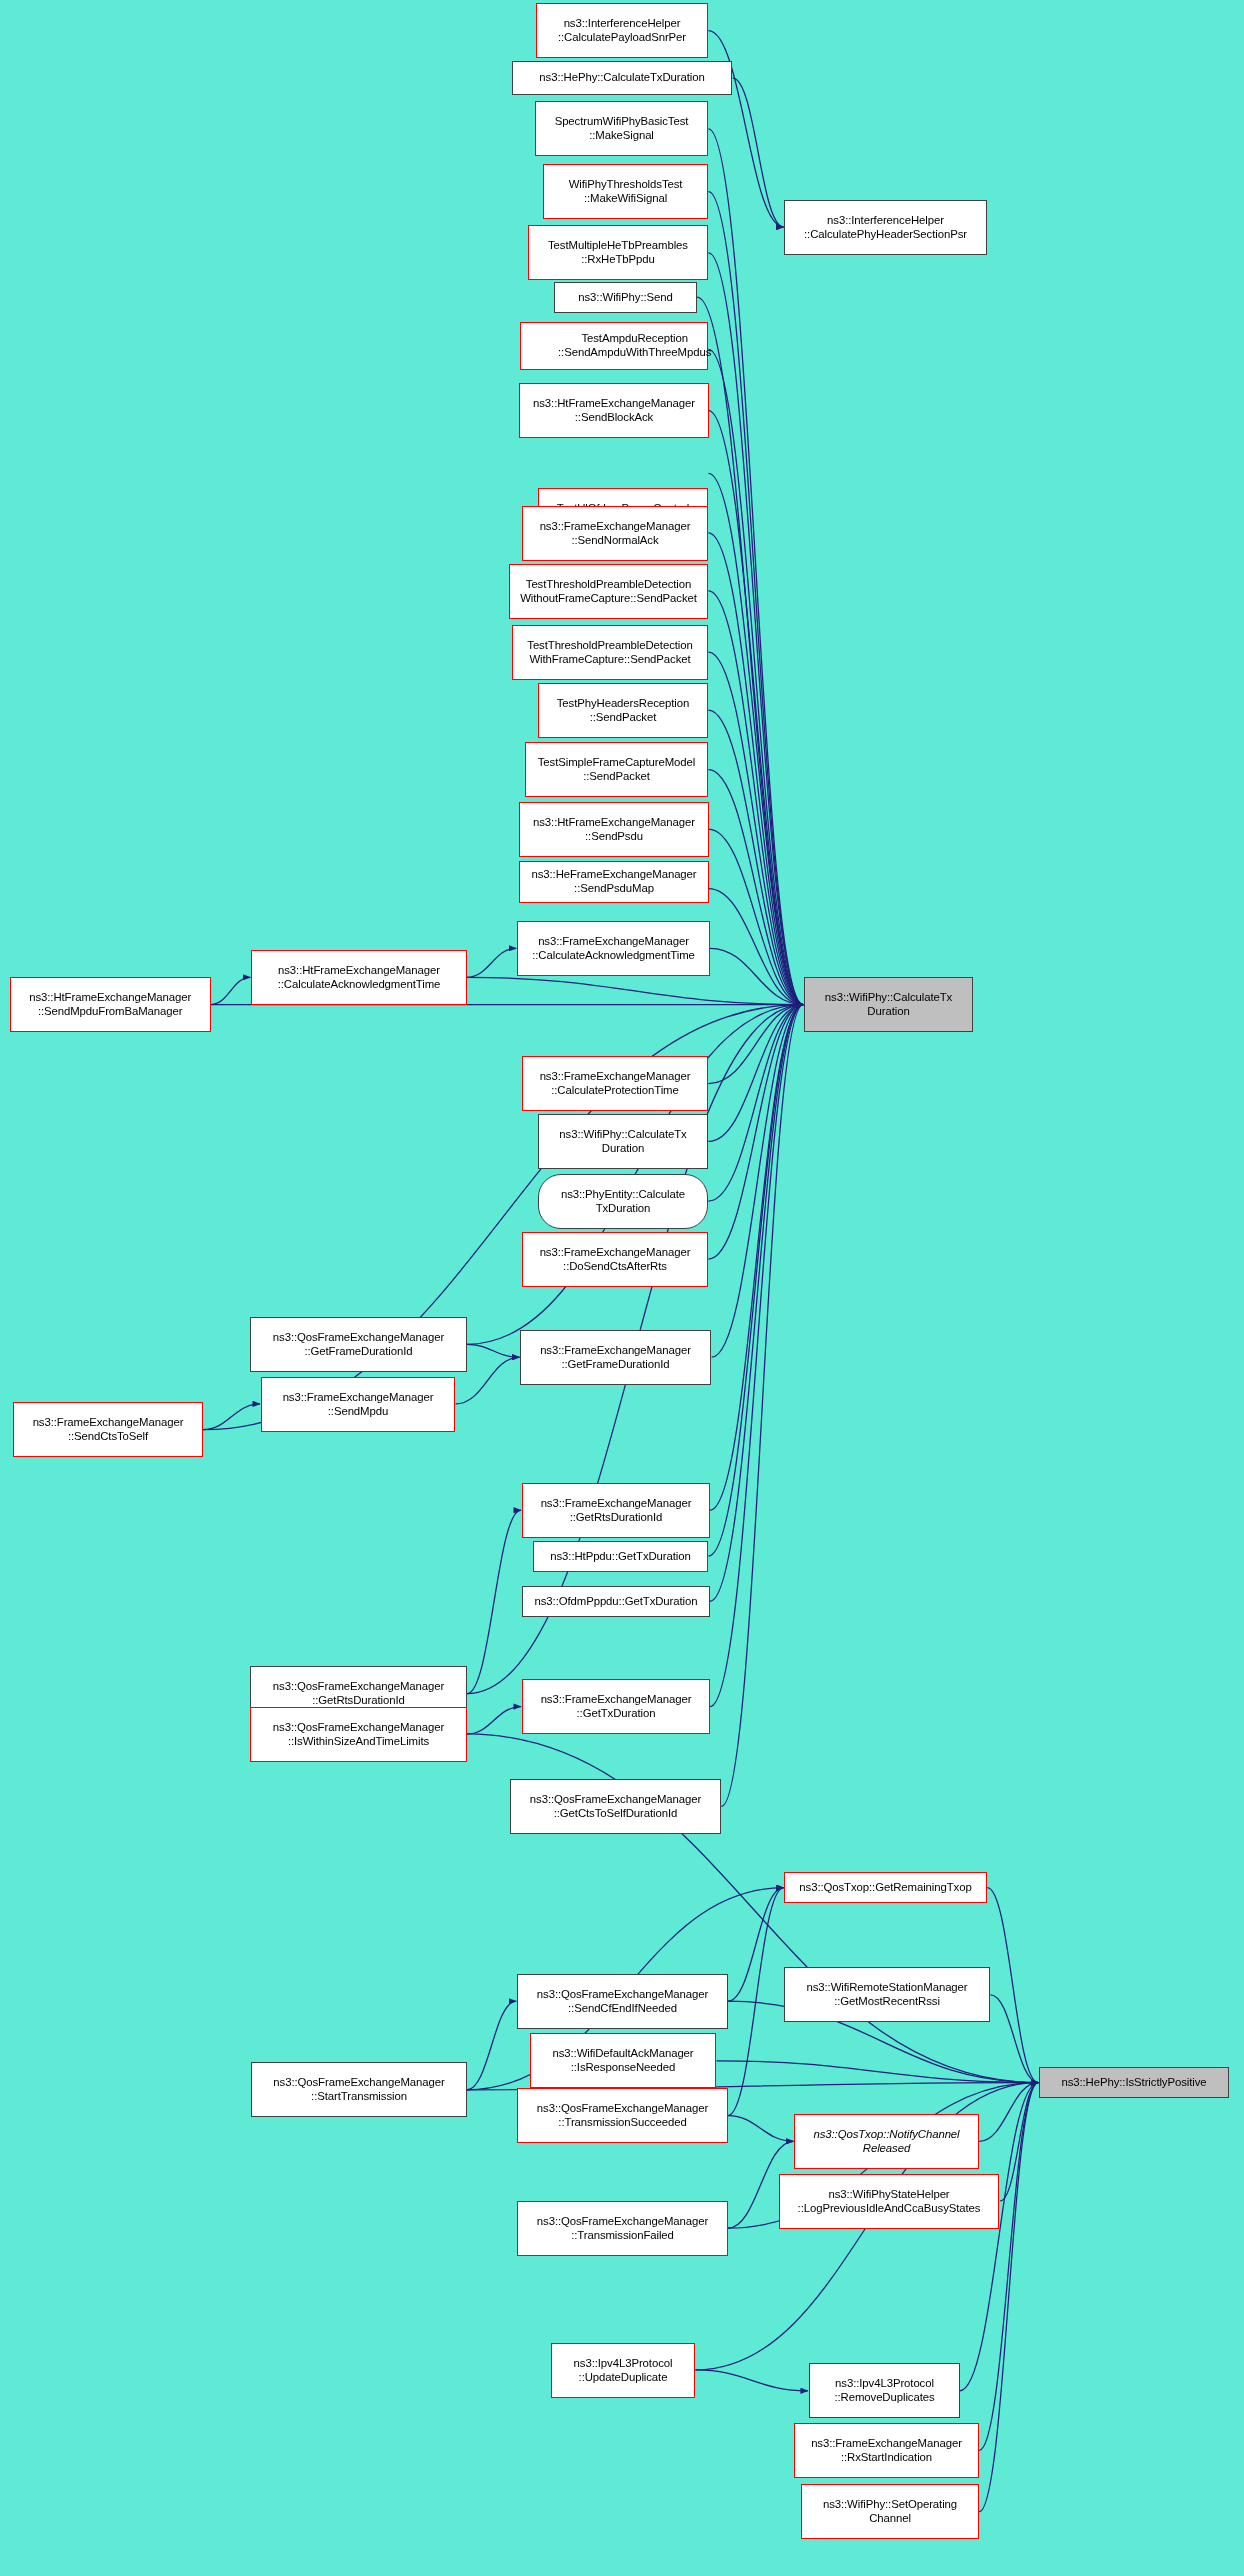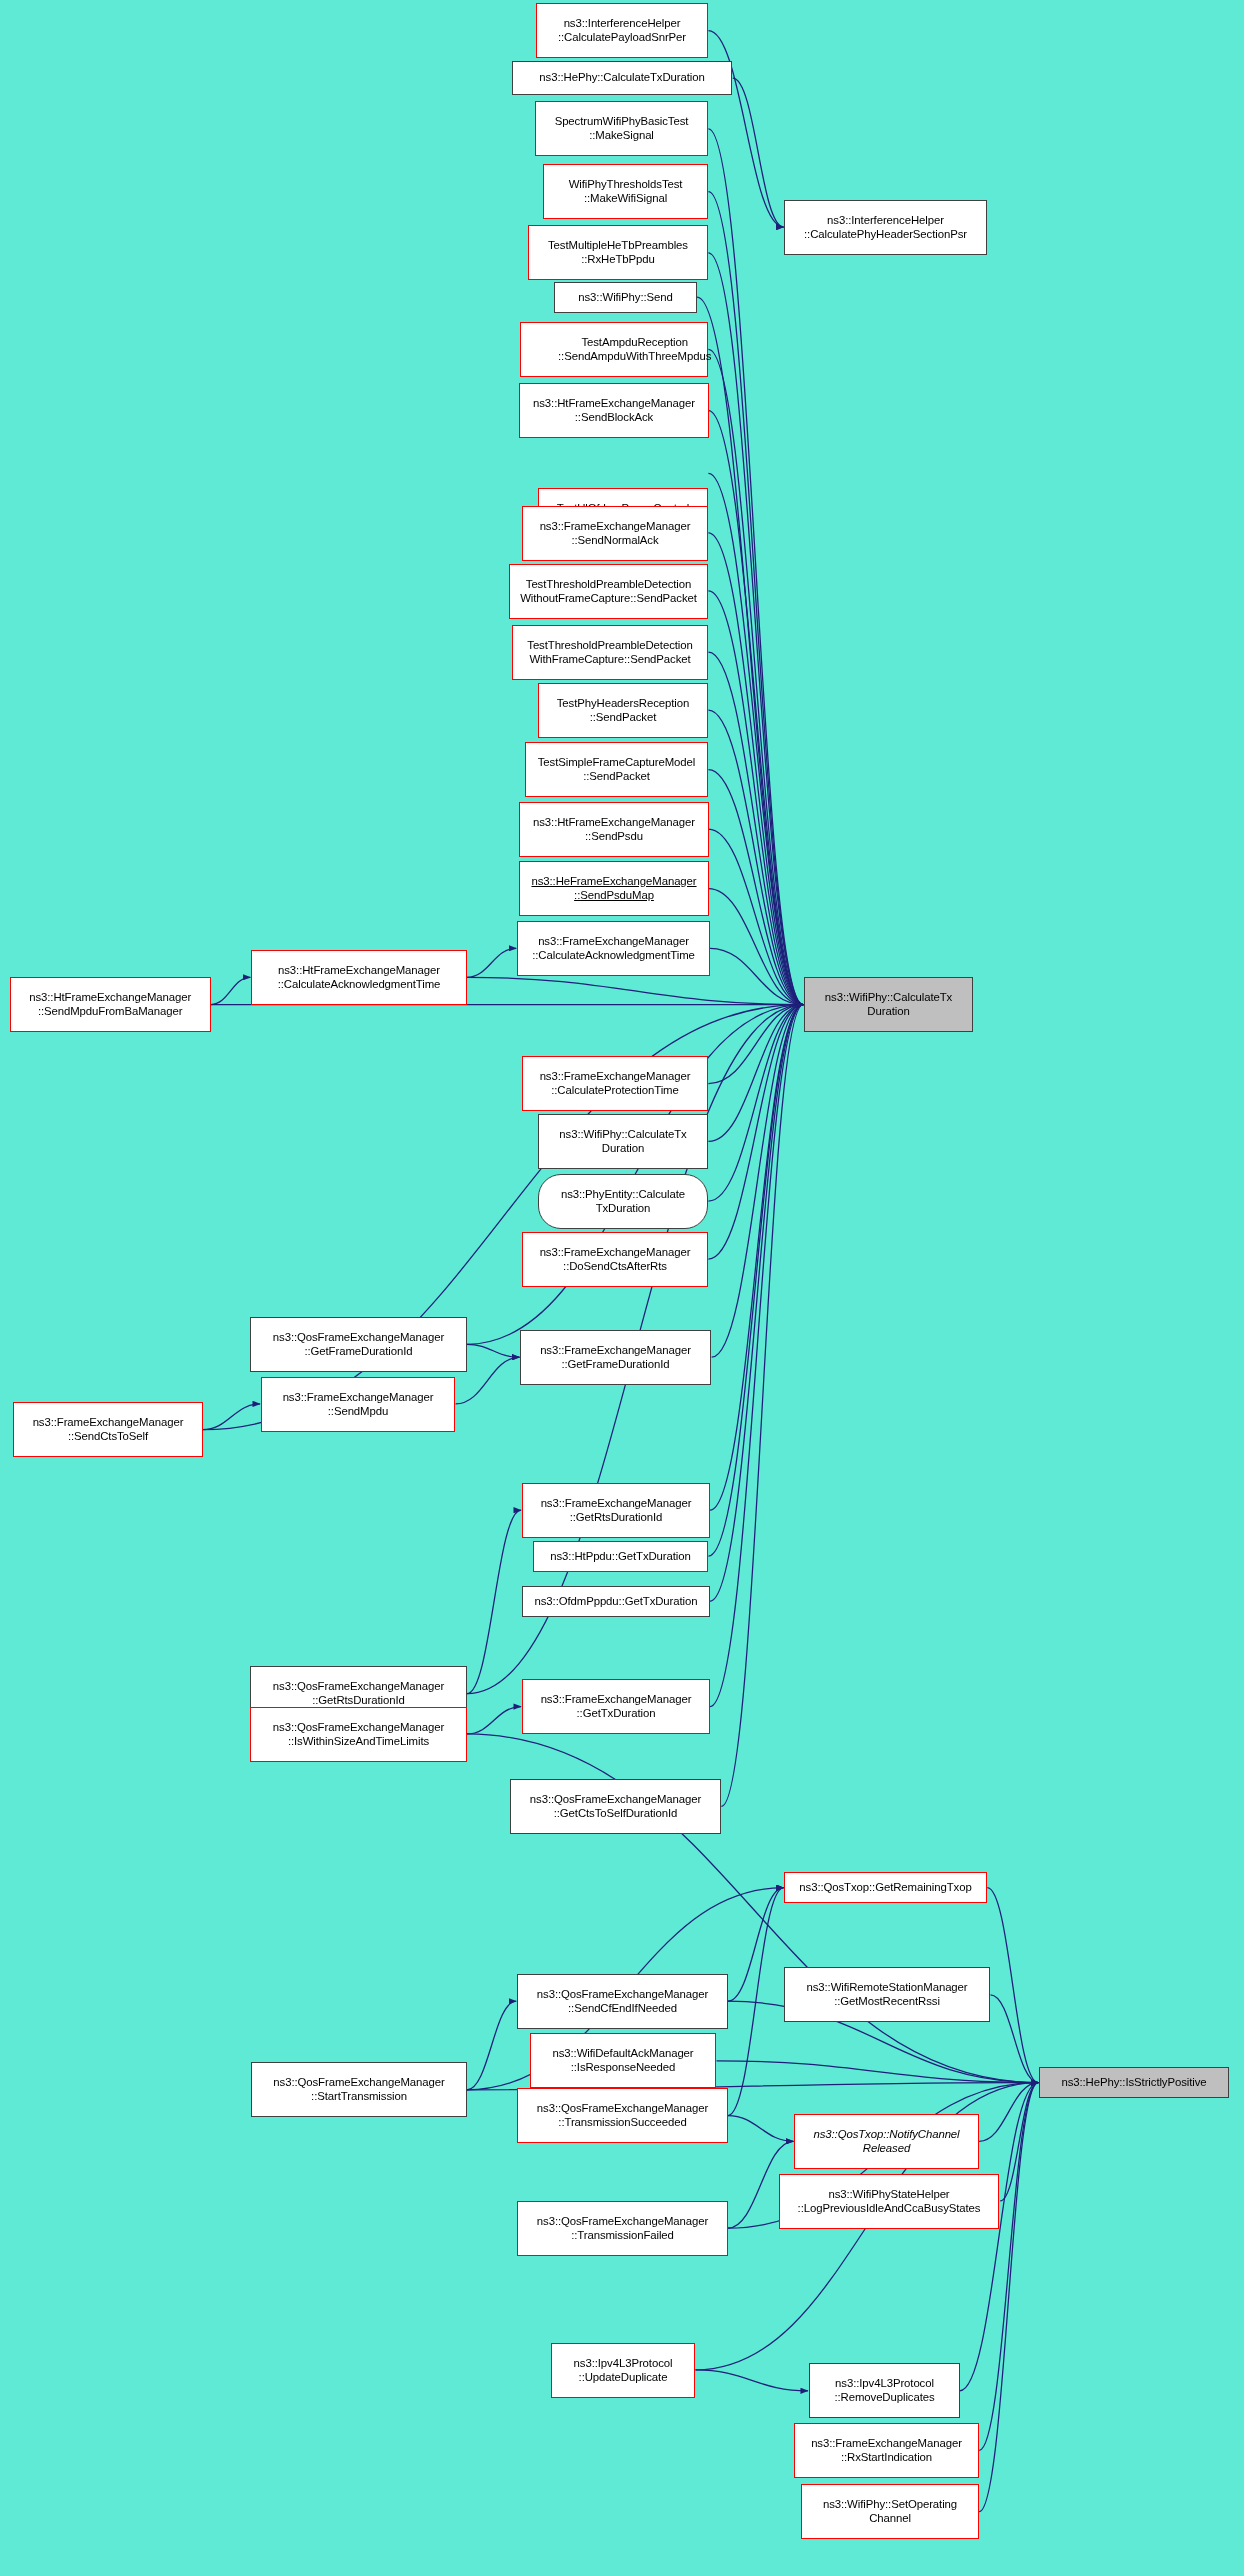--- a/index.html
+++ b/index.html
@@ -124,39 +124,39 @@
       <div class="node " style="left: 536px; top: 3.2px; width: 172px; height: 55px; font-size: 11.4px;">ns3::InterferenceHelper
 ::CalculatePayloadSnrPer</div>
       <div class="node grey-border" style="left: 512px; top: 61px; width: 220px; height: 34px; font-size: 11.4px;">ns3::HePhy::CalculateTxDuration</div>
       <div class="node " style="left: 535px; top: 101px; width: 173px; height: 55px; font-size: 11.4px;">SpectrumWifiPhyBasicTest
 ::MakeSignal</div>
       <div class="node " style="left: 543px; top: 164px; width: 165px; height: 55px; font-size: 11.4px;">WifiPhyThresholdsTest
 ::MakeWifiSignal</div>
       <div class="node " style="left: 528px; top: 225px; width: 180px; height: 55px; font-size: 11.4px;">TestMultipleHeTbPreambles
 ::RxHeTbPpdu</div>
       <div class="node grey-border" style="left: 554px; top: 282px; width: 143px; height: 31px; font-size: 11.4px;">ns3::WifiPhy::Send</div>
-      <div class="node " style="left: 520px; top: 322px; width: 188px; height: 55px; font-size: 11.4px; padding-left: 44px;">TestAmpduReception
+      <div class="node " style="left: 520px; top: 322px; width: 188px; height: 48px; font-size: 11.4px; padding-left: 44px;">TestAmpduReception
 ::SendAmpduWithThreeMpdus</div>
       <div class="node " style="left: 519px; top: 383px; width: 190px; height: 55px; font-size: 11.4px;">ns3::HtFrameExchangeManager
 ::SendBlockAck</div>
       <div class="node " style="left: 538px; top: 446px; width: 170px; height: 55px; font-size: 11.4px; margin-top: 42px;">TestUlOfdmaPowerControl
 ::SendMuBar</div>
       <div class="node " style="left: 522px; top: 506px; width: 186px; height: 55px; font-size: 11.4px;">ns3::FrameExchangeManager
 ::SendNormalAck</div>
       <div class="node " style="left: 509px; top: 564px; width: 199px; height: 55px; font-size: 11.4px;">TestThresholdPreambleDetection
 WithoutFrameCapture::SendPacket</div>
       <div class="node " style="left: 512px; top: 625px; width: 196px; height: 55px; font-size: 11.4px;">TestThresholdPreambleDetection
 WithFrameCapture::SendPacket</div>
       <div class="node " style="left: 538px; top: 683px; width: 170px; height: 55px; font-size: 11.4px;">TestPhyHeadersReception
 ::SendPacket</div>
       <div class="node " style="left: 525px; top: 742px; width: 183px; height: 55px; font-size: 11.4px;">TestSimpleFrameCaptureModel
 ::SendPacket</div>
       <div class="node " style="left: 519px; top: 802px; width: 190px; height: 55px; font-size: 11.4px;">ns3::HtFrameExchangeManager
 ::SendPsdu</div>
-      <div class="node " style="left: 519px; top: 861px; width: 190px; height: 55px; font-size: 11.4px; text-decoration: underline;">ns3::HeFrameExchangeManager
+      <div class="node " style="left: 519px; top: 861px; width: 190px; height: 42px; font-size: 11.4px;">ns3::HeFrameExchangeManager
 ::SendPsduMap</div>
       <div class="node " style="left: 517px; top: 921px; width: 193px; height: 55px; font-size: 11.4px;">ns3::FrameExchangeManager
 ::CalculateAcknowledgmentTime</div>
       <div class="node " style="left: 251px; top: 950px; width: 216px; height: 55px; font-size: 11.4px;">ns3::HtFrameExchangeManager
 ::CalculateAcknowledgmentTime</div>
       <div class="node " style="left: 9.7px; top: 977px; width: 201px; height: 55px; font-size: 11.4px;">ns3::HtFrameExchangeManager
 ::SendMpduFromBaManager</div>
       <div class="node focus" style="left: 804px; top: 977px; width: 169px; height: 55px; font-size: 11.4px;">ns3::WifiPhy::CalculateTx
 Duration</div>
       <div class="node grey-border" style="left: 784px; top: 200px; width: 203px; height: 55px; font-size: 11.4px;">ns3::InterferenceHelper

